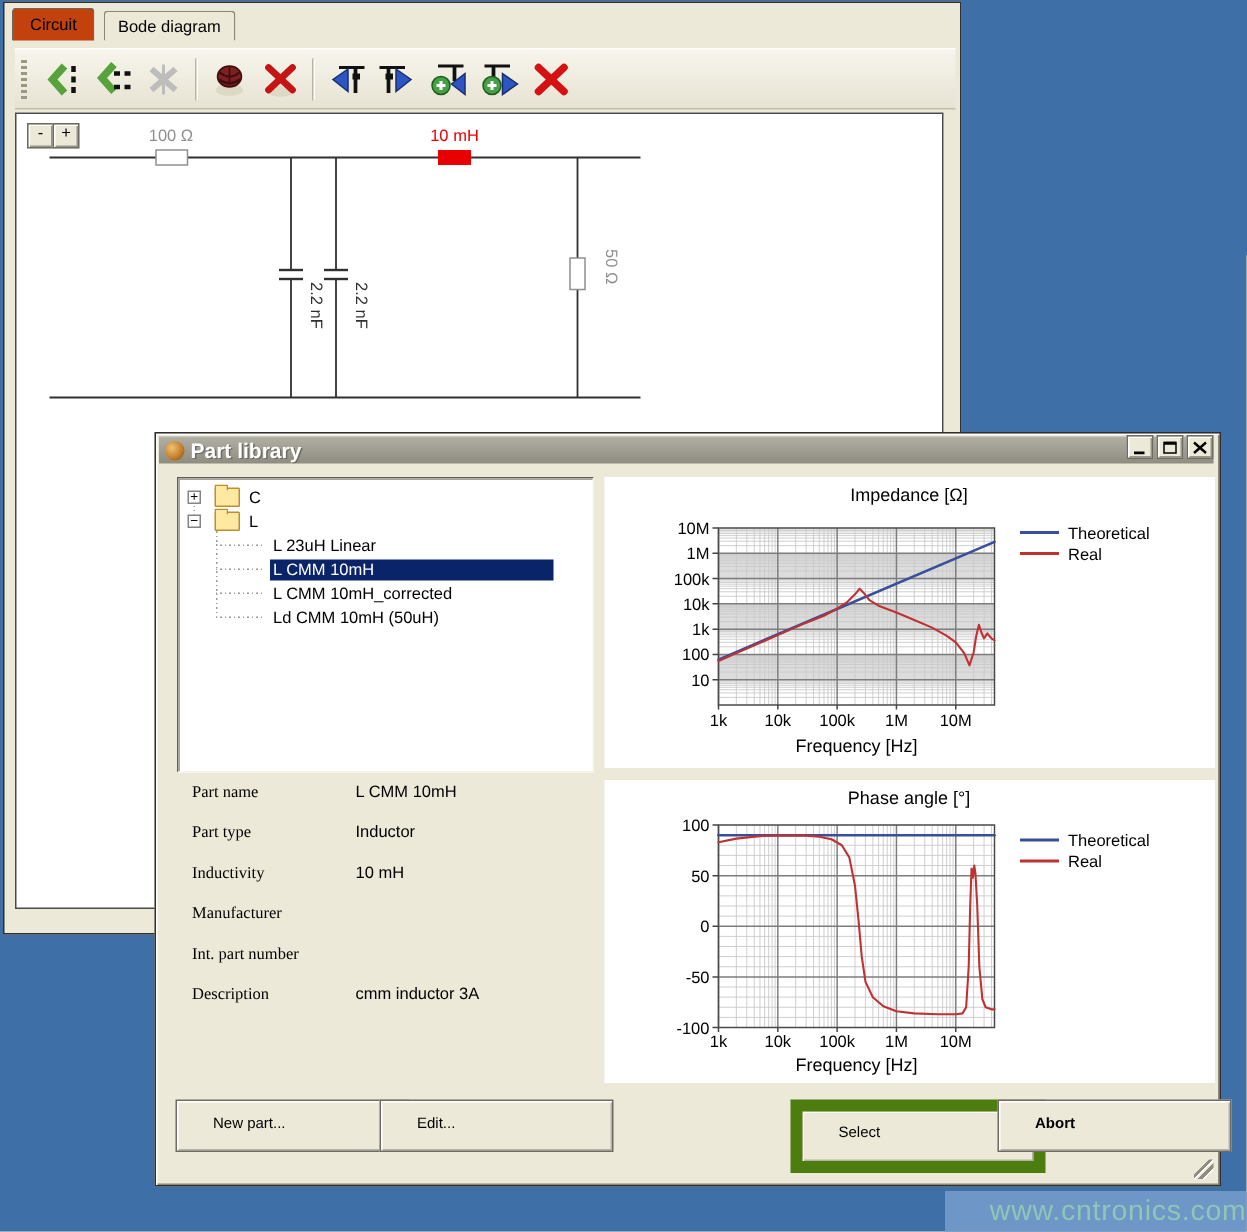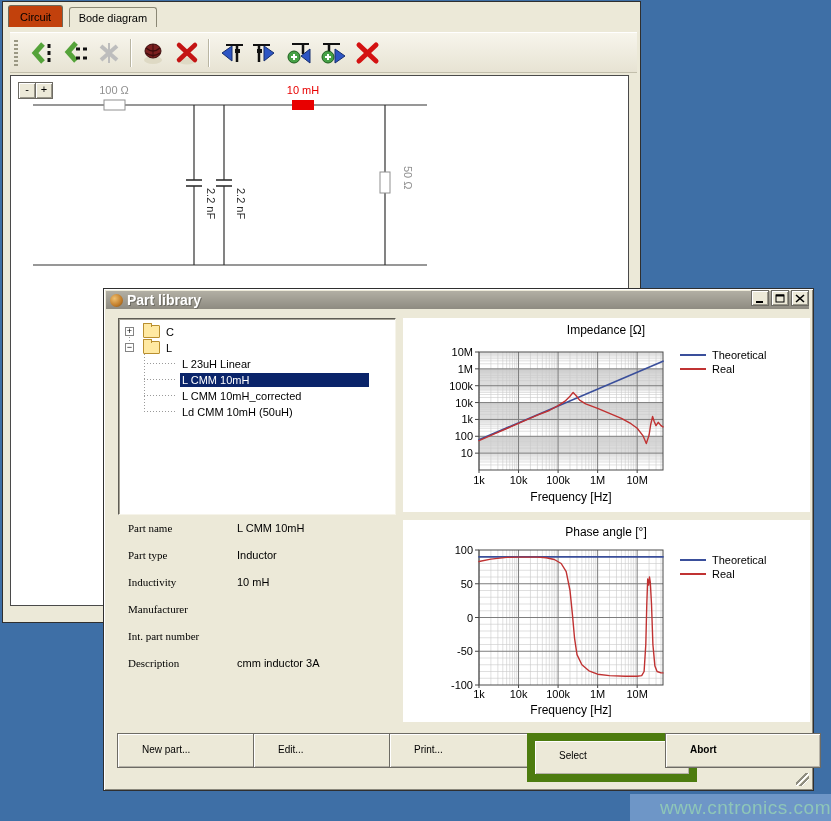--- a/index.html
+++ b/index.html
@@ -577,21 +577,20 @@
     <span class="detail-label">Int. part number</span>
     <span class="detail-value"></span>
   </div>
   <div class="detail-row" style="top:368px;">
     <span class="detail-label">Description</span>
     <span class="detail-value">cmm inductor 3A</span>
   </div>
 
   <div class="dlg-btn" style="left:13px;">New part...</div>
   <div class="dlg-btn" style="left:149px;">Edit...</div>
-  <div class="dlg-btn" style="left:285px;">Print...</div>
   <div class="dlg-btn focused" style="left:423px;">Select</div>
   <div class="dlg-btn" style="left:561px;font-weight:bold;">Abort</div>
 
   <div id="resize-grip"></div>
 </div>
 
 <div id="watermark-band">
   <span id="watermark-text">www.cntronics.com</span>
 </div>
 

